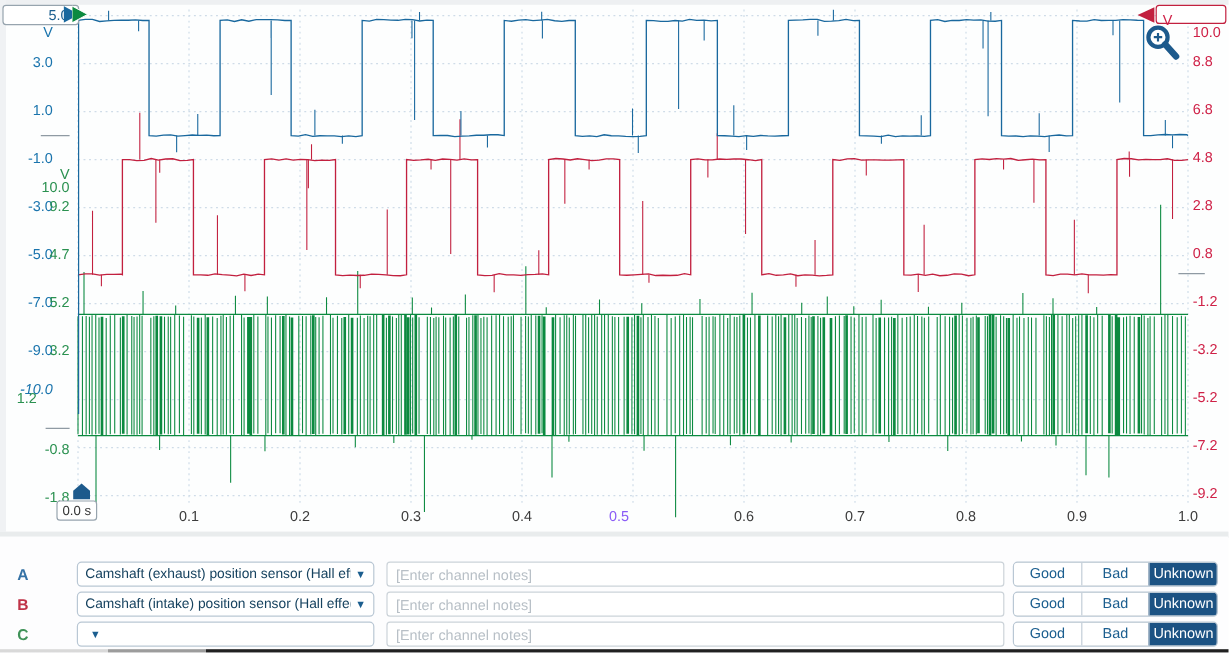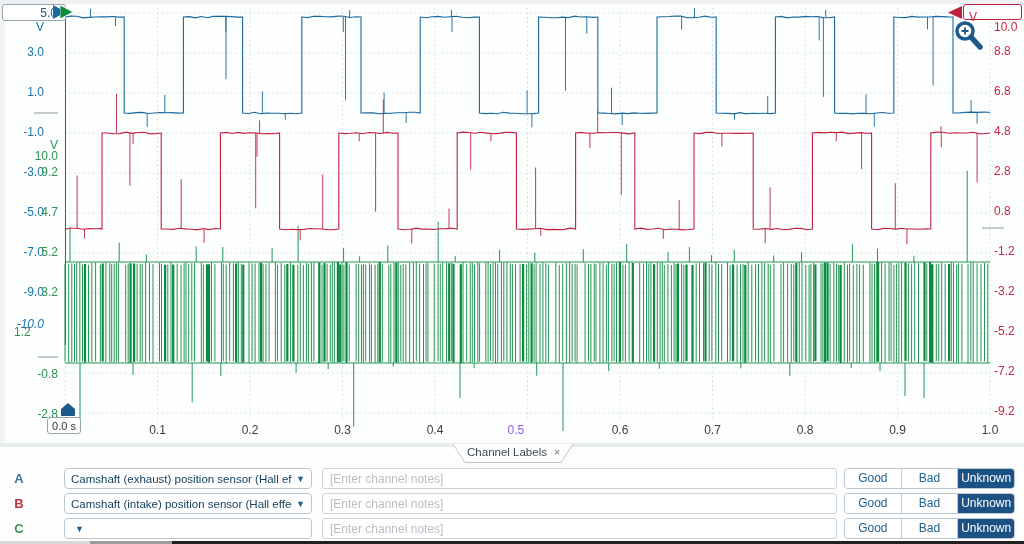--- a/index.html
+++ b/index.html
@@ -73,21 +73,21 @@
         <span class="tk" style="width: 44px; top: 246px; color: rgb(26, 116, 173); left: 0px; text-align: right;">-7.0</span>
         <span class="tk" style="width: 44px; top: 286px; color: rgb(26, 116, 173); left: 0px; text-align: right;">-9.0</span>
         <span class="tk" style="width: 44px; top: 318px; color: rgb(26, 116, 173); left: 0px; text-align: right; font-style: italic;">-10.0</span>
         <span class="tk" style="width: 44px; top: 150px; color: rgb(42, 145, 80); left: 14px; text-align: right;">10.0</span>
         <span class="tk" style="width: 44px; top: 166px; color: rgb(42, 145, 80); left: 14px; text-align: right;">9.2</span>
         <span class="tk" style="width: 44px; top: 206px; color: rgb(42, 145, 80); left: 14px; text-align: right;">4.7</span>
         <span class="tk" style="width: 44px; top: 246px; color: rgb(42, 145, 80); left: 14px; text-align: right;">5.2</span>
         <span class="tk" style="width: 44px; top: 286px; color: rgb(42, 145, 80); left: 14px; text-align: right;">3.2</span>
         <span class="tk" style="width: 44px; top: 326px; color: rgb(42, 145, 80); left: 14px; text-align: left;">1.2</span>
         <span class="tk" style="width: 44px; top: 368px; color: rgb(42, 145, 80); left: 14px; text-align: right;">-0.8</span>
-        <span class="tk" style="width: 44px; top: 408px; color: rgb(42, 145, 80); left: 14px; text-align: right;">-2.8</span>
+        <span class="tk" style="width: 44px; top: 408px; color: rgb(42, 145, 80); left: 14px; text-align: right;">-1.8</span>
         <span class="tk" style="width: 34px; top: 21px; color: rgb(207, 33, 71); left: 994px; text-align: left;">10.0</span>
         <span class="tk" style="width: 34px; top: 45px; color: rgb(207, 33, 71); left: 994px; text-align: left;">8.8</span>
         <span class="tk" style="width: 34px; top: 85px; color: rgb(207, 33, 71); left: 994px; text-align: left;">6.8</span>
         <span class="tk" style="width: 34px; top: 125px; color: rgb(207, 33, 71); left: 994px; text-align: left;">4.8</span>
         <span class="tk" style="width: 34px; top: 165px; color: rgb(207, 33, 71); left: 994px; text-align: left;">2.8</span>
         <span class="tk" style="width: 34px; top: 205px; color: rgb(207, 33, 71); left: 994px; text-align: left;">0.8</span>
         <span class="tk" style="width: 34px; top: 245px; color: rgb(207, 33, 71); left: 994px; text-align: left;">-1.2</span>
         <span class="tk" style="width: 34px; top: 285px; color: rgb(207, 33, 71); left: 994px; text-align: left;">-3.2</span>
         <span class="tk" style="width: 34px; top: 325px; color: rgb(207, 33, 71); left: 994px; text-align: left;">-5.2</span>
         <span class="tk" style="width: 34px; top: 365px; color: rgb(207, 33, 71); left: 994px; text-align: left;">-7.2</span>
@@ -133,27 +133,20 @@
       <polygon points="1,14 1,7 8,1 15,7 15,14" fill="#1d5a8c"></polygon>
       </svg>
     <div class="flag flag-time">
       <span>0.0 s</span>
     </div>
   </div>
 
   <div class="divider-strip"></div>
 
   <div class="bottom-panel">
-    <div class="tab-wrap">
-      <svg width="132" height="20">
-        <path d="M5,0 L17,18.5 H113 L125,0" fill="#fff" stroke="#b9c7d4" stroke-width="1"></path>
-      </svg>
-      <span class="tab-label">Channel Labels</span>
-      <span class="tab-close">×</span>
-    </div>
 
     <div class="row" style="top:21px;">
       <span class="row-letter" style="color: rgb(53, 114, 166);">A</span>
       <div class="dropdown">
         <span class="lbl">Camshaft (exhaust) position sensor (Hall effect)</span>
         <span class="caret">▼</span>
       </div>
       <input class="notes" placeholder="[Enter channel notes]" style="">
       <div class="ratings">
         <button>Good</button>

